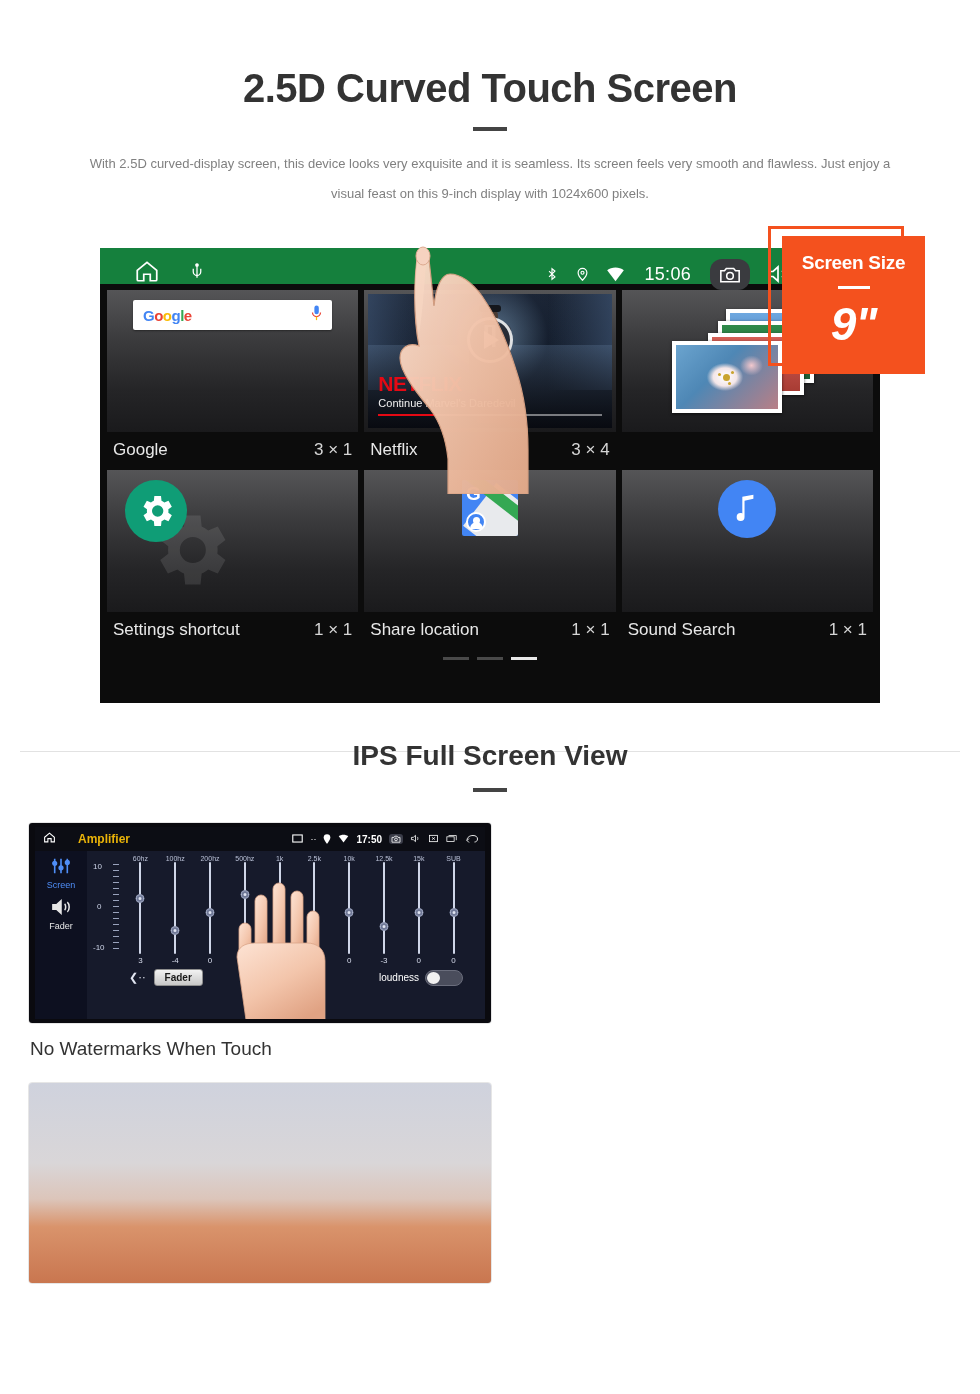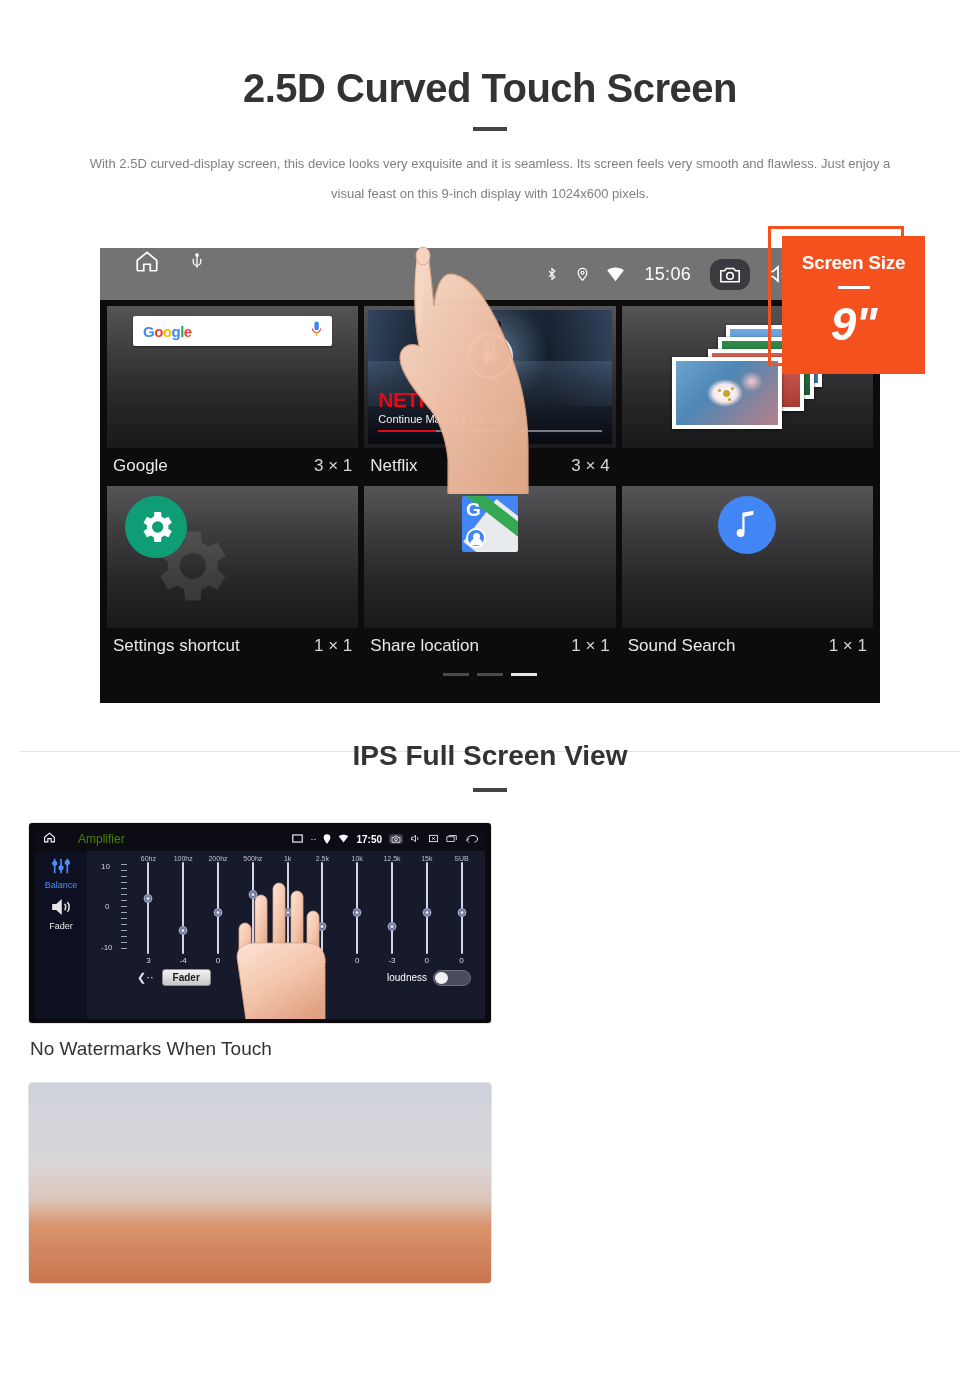--- a/index.html
+++ b/index.html
@@ -37,23 +37,23 @@
   
   .device {
     position: absolute;
     left: 100px; top: 220px;
     width: 780px; height: 455px;
     background: #0c0c0c;
     overflow: hidden;
   }
   .statusbar {
     position: relative;
-    height: 52px;
-    background: #737373;
-    display: flex; align-items: flex-start;
+    height: 36px;
+    background: #15803d;
+    display: flex; align-items: flex-end;
   }
   .sb-left { display: flex; align-items: center; gap: 28px; padding-left: 34px; }
   .sb-right {
     position: absolute; right: 0; top: 0; height: 52px;
     display: flex; align-items: center; gap: 16px; padding-right: 6px;
   }
   .sb-icon { color: #ffffff; display: flex; align-items: center; }
   .sb-time { color: #fff; font-size: 18px; font-weight: 500; letter-spacing: .3px; margin: 0 3px; }
   .sb-cam-wrap {
     background: #3a3b3f; border-radius: 12px;
@@ -264,30 +264,30 @@
      background: radial-gradient(circle, rgba(255,200,210,.45), rgba(255,200,210,0) 72%); }
 
   
   .amp { width:100%; height:100%; background:#0a0a0f; padding:4px 6px; }
   .amp-inner { width:100%; height:100%; background:#161a2b; position:relative; overflow:hidden; }
   .amp-bar {
     height:24px; background:#0c0d14; display:flex; align-items:center; position:relative;
     padding: 0 8px;
   }
   .amp-bar .h { color:#fff; font-size:12px; margin-right:22px; }
-  .amp-title { color:#4d7c0f; font-size:12px; font-weight:normal; }
+  .amp-title { color:#eab308; font-size:12px; font-weight:bold; }
   .amp-icons { position:absolute; right:6px; top:0; height:24px; display:flex; align-items:center; gap:7px; color:#fff; font-size:9px;}
   .amp-time { color:#fff; font-size:10px; font-weight:bold; }
   .amp-cam { background:#3a3c48; border-radius:3px; padding:1px 2px; display:flex; }
 
   .amp-body { display:flex; height: calc(100% - 24px); }
   .amp-side { width:52px; background:#0d1020; padding-top:6px; text-align:center; }
   .amp-side .s-lab { font-size:9px; color:#4f8ef7; margin-top:1px; }
   .amp-side .s-lab2 { font-size:9px; color:#e6e6e6; margin-top:1px; }
-  .eq { flex:1; position:relative; padding: 4px 6px 0 6px; margin-left: 8px; }
+  .eq { flex:1; position:relative; padding: 4px 14px 0 6px; }
   .eq-labels { display:flex; padding-left:30px; }
   .eq-labels span { flex:1; text-align:center; color:#b9c0d6; font-size:7px; }
   .eq-area { display:flex; padding-left:30px; height:92px; position:relative; }
   .eq-yaxis { position:absolute; left:0; top:0; width:30px; height:92px; color:#cdd4e8; font-size:8px; }
   .eq-yaxis .y10 { position:absolute; left:0; top:0; }
   .eq-yaxis .y0 { position:absolute; left:4px; top:43%; }
   .eq-yaxis .ym10 { position:absolute; left:0; bottom:2px; }
   .eq-yaxis .ticks {
     position:absolute; left:20px; top:2px; bottom:2px; width:6px;
     background: repeating-linear-gradient(to bottom, #9aa3bd 0 1px, transparent 1px 6px);
@@ -622,21 +622,21 @@
             <div class="amp-body">
               <div class="amp-side">
                 <div>
                   <svg width="22" height="18" viewBox="0 0 24 20" fill="none" stroke="#4f8ef7" stroke-width="1.8">
                     <path d="M5 2v16M12 2v16M19 2v16"></path>
                       <circle cx="5" cy="7" r="2" fill="#4f8ef7"></circle>
                       <circle cx="12" cy="12" r="2" fill="#4f8ef7"></circle>
                       <circle cx="19" cy="6" r="2" fill="#4f8ef7"></circle>
                   </svg>
                 </div>
-                <div class="s-lab">Balance</div>
+                <div class="s-lab">Screen</div>
                 <div style="margin-top:8px">
                   <svg width="24" height="18" viewBox="0 0 24 20" fill="none" stroke="#e6e6e6" stroke-width="1.7">
                     <path d="M3 7.5h4L12 3v14L7 12.5H3z" fill="#e6e6e6"></path>
                       <path d="M16 6.5c1.6 1.3 1.6 5.7 0 7"></path>
                       <path d="M19 4.5c2.8 2.2 2.8 9 0 11"></path>
                   </svg>
                 </div>
                 <div class="s-lab2">Fader</div>
               </div>
 

